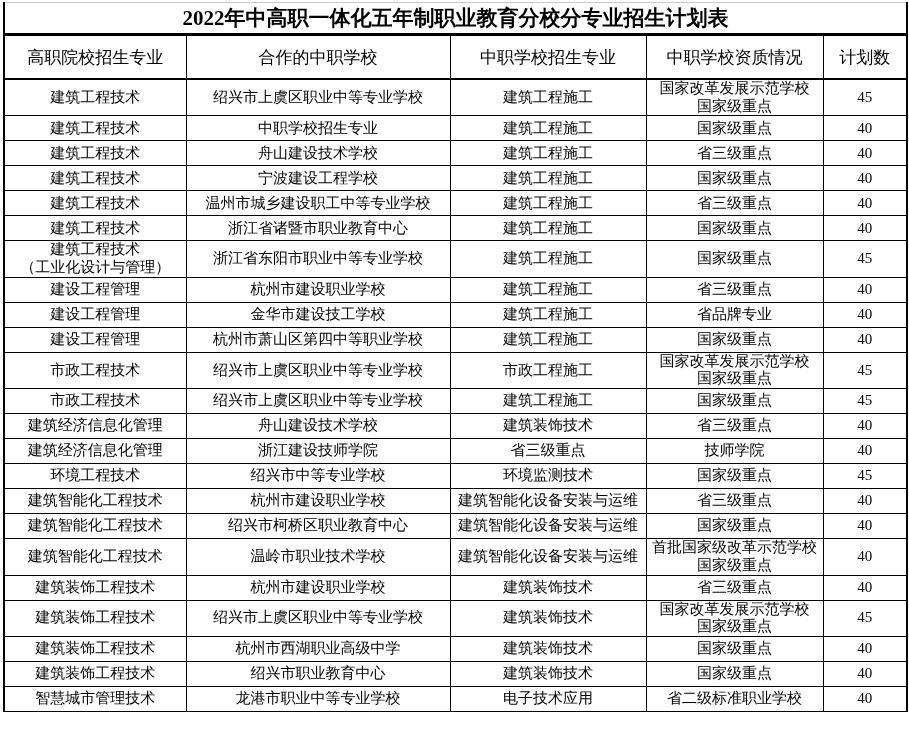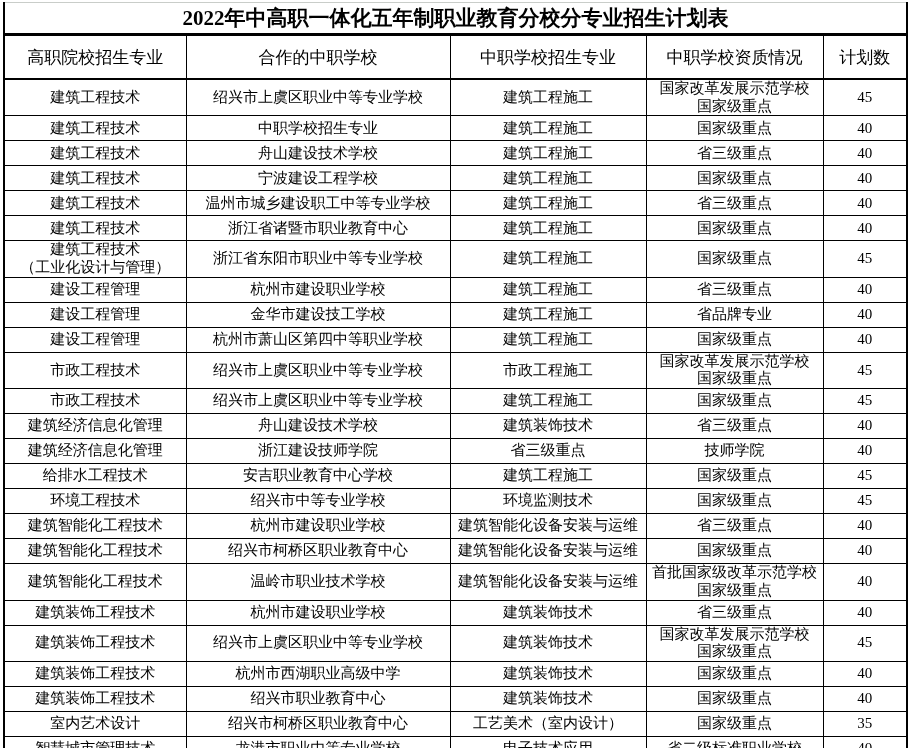--- a/index.html
+++ b/index.html
@@ -177,27 +177,20 @@
           <td>40</td>
         </tr>
         <tr>
           <td>建筑经济信息化管理</td>
           <td>浙江建设技师学院</td>
           <td>省三级重点</td>
           <td>技师学院</td>
           <td>40</td>
         </tr>
         <tr>
-          <td>给排水工程技术</td>
-          <td>安吉职业教育中心学校</td>
-          <td>建筑工程施工</td>
-          <td>国家级重点</td>
-          <td>45</td>
-        </tr>
-        <tr>
           <td>环境工程技术</td>
           <td>绍兴市中等专业学校</td>
           <td>环境监测技术</td>
           <td>国家级重点</td>
           <td>45</td>
         </tr>
         <tr>
           <td>建筑智能化工程技术</td>
           <td>杭州市建设职业学校</td>
           <td>建筑智能化设备安装与运维</td>
@@ -240,27 +233,20 @@
           <td>建筑装饰技术</td>
           <td>国家级重点</td>
           <td>40</td>
         </tr>
         <tr>
           <td>建筑装饰工程技术</td>
           <td>绍兴市职业教育中心</td>
           <td>建筑装饰技术</td>
           <td>国家级重点</td>
           <td>40</td>
-        </tr>
-        <tr>
-          <td>室内艺术设计</td>
-          <td>绍兴市柯桥区职业教育中心</td>
-          <td>工艺美术（室内设计）</td>
-          <td>国家级重点</td>
-          <td>35</td>
         </tr>
         <tr>
           <td>智慧城市管理技术</td>
           <td>龙港市职业中等专业学校</td>
           <td>电子技术应用</td>
           <td>省二级标准职业学校</td>
           <td>40</td>
         </tr>
       </tbody>
   </table>

